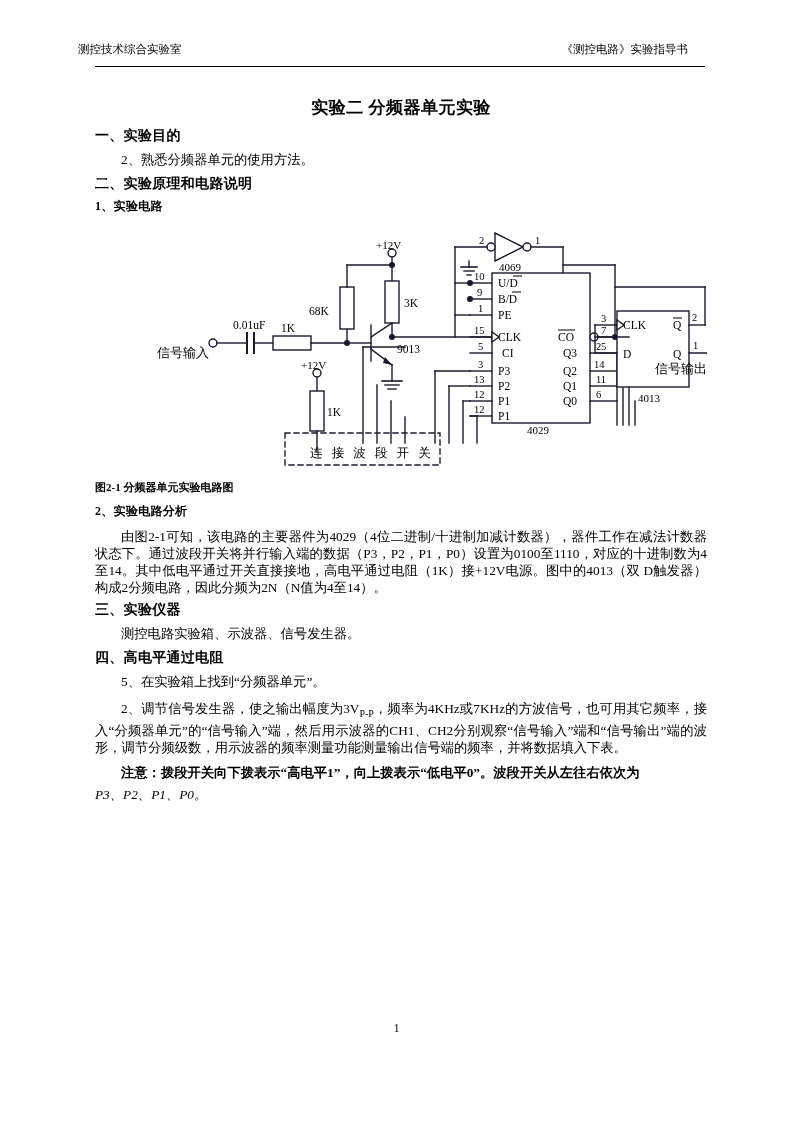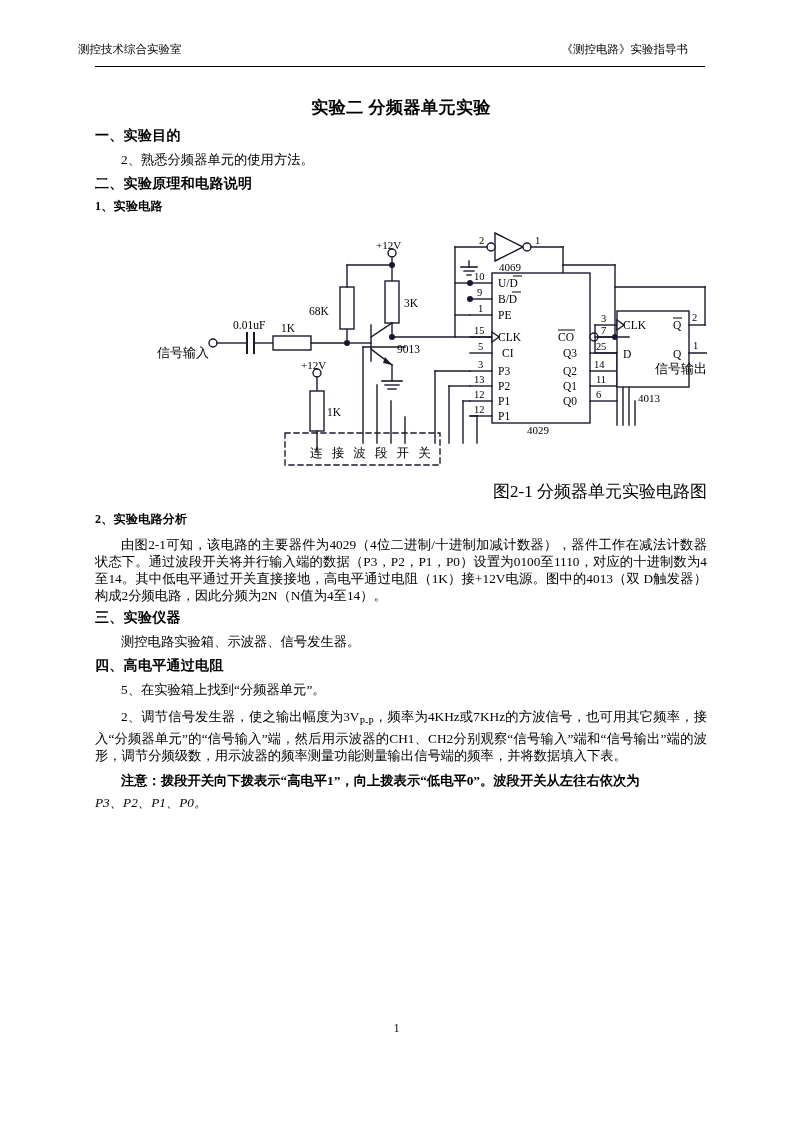--- a/index.html
+++ b/index.html
@@ -80,23 +80,24 @@
     line-height: 23.5px;
     margin: 2px 0 2px 0;
     text-indent: 0;
     text-align: justify;
     font-style: italic;
   }
   .bold { font-weight: bold; }
   .sub { font-size: 10px; vertical-align: sub; }
 
   .figcaption {
-    text-align: right;
-    font-size: 17px;
+    text-align: left;
+    font-size: 11px;
     margin: 10px 0 8px 0;
+    font-weight: bold;
   }
 
   .page-number {
     position: absolute;
     left: 0;
     top: 1022px;
     width: 793px;
     text-align: center;
     font-size: 11.5px;
   }

